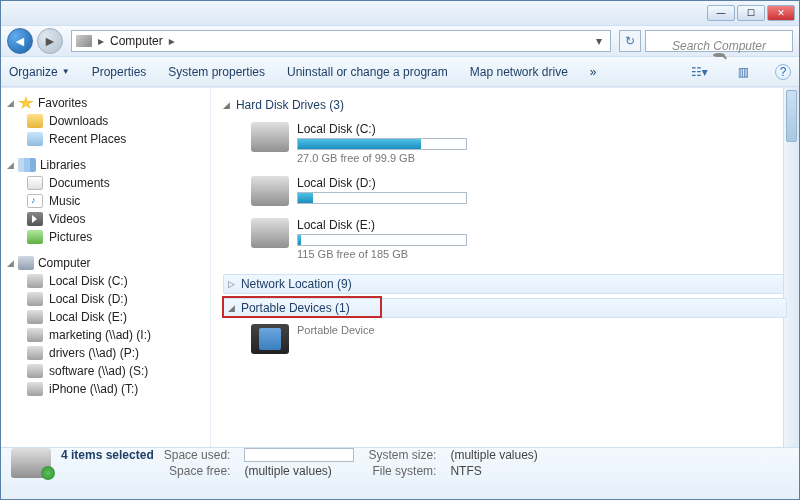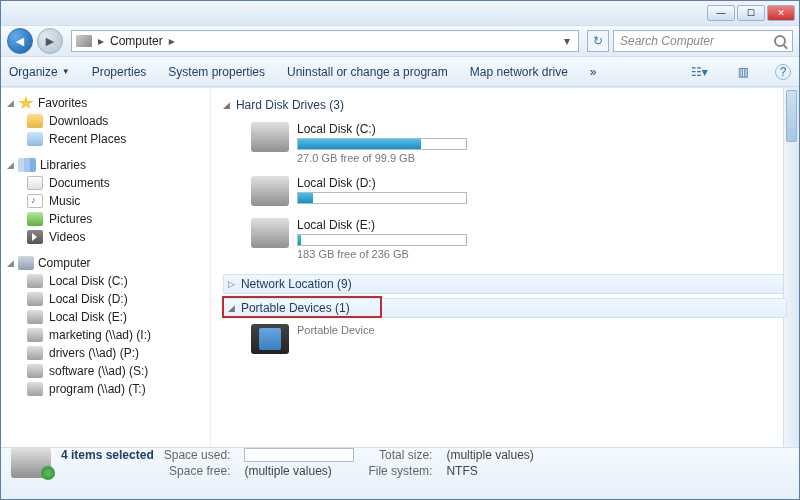--- a/index.html
+++ b/index.html
@@ -12,21 +12,21 @@
   .winbtn.close { background: linear-gradient(#f08080,#cc3333); color: #fff; }
   .navbar { height: 32px; background: linear-gradient(#f7fbff,#e1ecf7); border-top: 1px solid #cfe0f0; border-bottom: 1px solid #cfe0f0; display: flex; align-items: center; padding: 0 6px; gap: 4px; }
   .navbtn { width: 26px; height: 26px; border-radius: 50%; background: radial-gradient(circle at 30% 30%, #5facee, #1a5fa8); color: #fff; display: flex; align-items: center; justify-content: center; border: 1px solid #3a6fa8; font-size: 14px; }
   .navbtn.fwd { background: radial-gradient(circle at 30% 30%, #e0e8f0, #b0c0d0); color:#555; border-color:#a0b0c0; }
   .addrbar { flex: 1; height: 22px; background: #fff; border: 1px solid #a0b4cc; display: flex; align-items: center; padding: 0 4px; margin: 0 4px; }
   .crumb-icon-sm { width: 16px; height: 12px; background: linear-gradient(135deg,#ccc,#888); border-radius:1px; margin-right:4px; }
   .crumb { padding: 0 4px; color: #222; }
   .crumb-sep { color: #555; padding: 0 2px; }
   .addr-drop { margin-left: auto; color: #555; padding:0 4px; }
   .refresh { width: 22px; height: 22px; border: 1px solid #a0b4cc; background:#f0f6fc; display: flex; align-items: center; justify-content: center; color:#4477aa; }
-  .search { width: 180px; height: 22px; border: 1px solid #a0b4cc; background: #fff; display: flex; align-items: center; padding: 8px 6px; color: #888; font-style: italic; justify-content: space-between; }
+  .search { width: 148px; height: 22px; border: 1px solid #a0b4cc; background: #fff; display: flex; align-items: center; padding: 8px 6px; color: #888; font-style: italic; justify-content: space-between; flex-direction: column; }
   .search-icon { width:12px; height:12px; border:2px solid #888; border-radius:50%; position:relative; }
   .search-icon:after { content:""; position:absolute; width:5px; height:2px; background:#888; bottom:-3px; right:-4px; transform:rotate(45deg); }
   .toolbar { height: 30px; background: linear-gradient(#f4f9fe,#e3eef8); border-bottom: 1px solid #cfe0f0; display: flex; align-items: center; padding: 3px 8px; gap: 22px; color: #1f3f66; }
   .toolbar .tbitem { cursor: default; display:flex; align-items:center; gap:4px; }
   .toolbar .spacer { flex: 1; }
   .toolbar .tbicon { color:#3a6fa8; padding:0 4px; }
   .content { flex: 1; display: flex; background: #fff; border-top: 1px solid #dfe9f5; overflow: hidden; }
   .sidebar { width: 210px; background: #fff; border-right: 1px solid #e6eef7; padding: 6px 0; overflow-y: auto; position: relative; }
   .side-group { margin-bottom: 8px; }
   .side-head { display: flex; align-items: center; padding: 2px 6px; gap: 4px; color: #222; }
@@ -141,26 +141,26 @@
           </div>
         <div class="side-item">
             <span class="icon doc"></span>
             <span>Documents</span>
           </div>
         <div class="side-item">
             <span class="icon music"></span>
             <span>Music</span>
           </div>
         <div class="side-item">
+            <span class="icon vid"></span>
+            <span>Videos</span>
+          </div>
+        <div class="side-item">
             <span class="icon pic"></span>
             <span>Pictures</span>
-          </div>
-        <div class="side-item">
-            <span class="icon vid"></span>
-            <span>Videos</span>
           </div>
       </div>
       <div class="side-group">
         <div class="side-head">
             <span class="tri">◢</span>
             <span class="icon comp"></span>
             <span>Computer</span>
           </div>
         <div class="side-item">
             <span class="icon disk"></span>
@@ -181,21 +181,21 @@
         <div class="side-item">
             <span class="icon disk"></span>
             <span>drivers (\\ad) (P:)</span>
           </div>
         <div class="side-item">
             <span class="icon disk"></span>
             <span>software (\\ad) (S:)</span>
           </div>
         <div class="side-item">
             <span class="icon disk"></span>
-            <span>program (\\ad) (T:)</span>
+            <span>iPhone (\\ad) (T:)</span>
           </div>
       </div>
       <div class="sb-resizer"></div>
     </div>
 
     <div class="main">
       <div class="scrollstub">
           <div class="thumb"></div>
         </div>
 
@@ -223,21 +223,21 @@
               </div>
           </div>
         </div>
         <div class="drive">
           <div class="drive-icon"></div>
           <div class="drive-info">
             <div class="drive-name">Local Disk (E:)</div>
             <div class="bar">
                 <div class="bar-fill" style="width:2%"></div>
               </div>
-            <div class="drive-free">183 GB free of 236 GB</div>
+            <div class="drive-free">115 GB free of 185 GB</div>
           </div>
         </div>
       </div>
 
       <div class="group-hd hl">
           <span class="tri">▷</span>
           <span>Network Location (9)</span>
         </div>
       <div class="group-hd hl" style="position:relative;">
           <span class="tri">◢</span>
@@ -257,21 +257,21 @@
   </div>
 
   <div class="statusbar">
     <div class="staticon"></div>
     <div>
       <div style="font-weight:600;color:#1f3f66">4 items selected</div>
     </div>
     <div class="statgrid">
       <span class="statlbl">Space used:</span>
       <span class="fakeinput"></span>
-      <span class="statlbl">Total size:</span>
+      <span class="statlbl">System size:</span>
       <span>(multiple values)</span>
       <span class="statlbl">Space free:</span>
       <span>(multiple values)</span>
       <span class="statlbl">File system:</span>
       <span>NTFS</span>
     </div>
   </div>
 
 </div>
 

